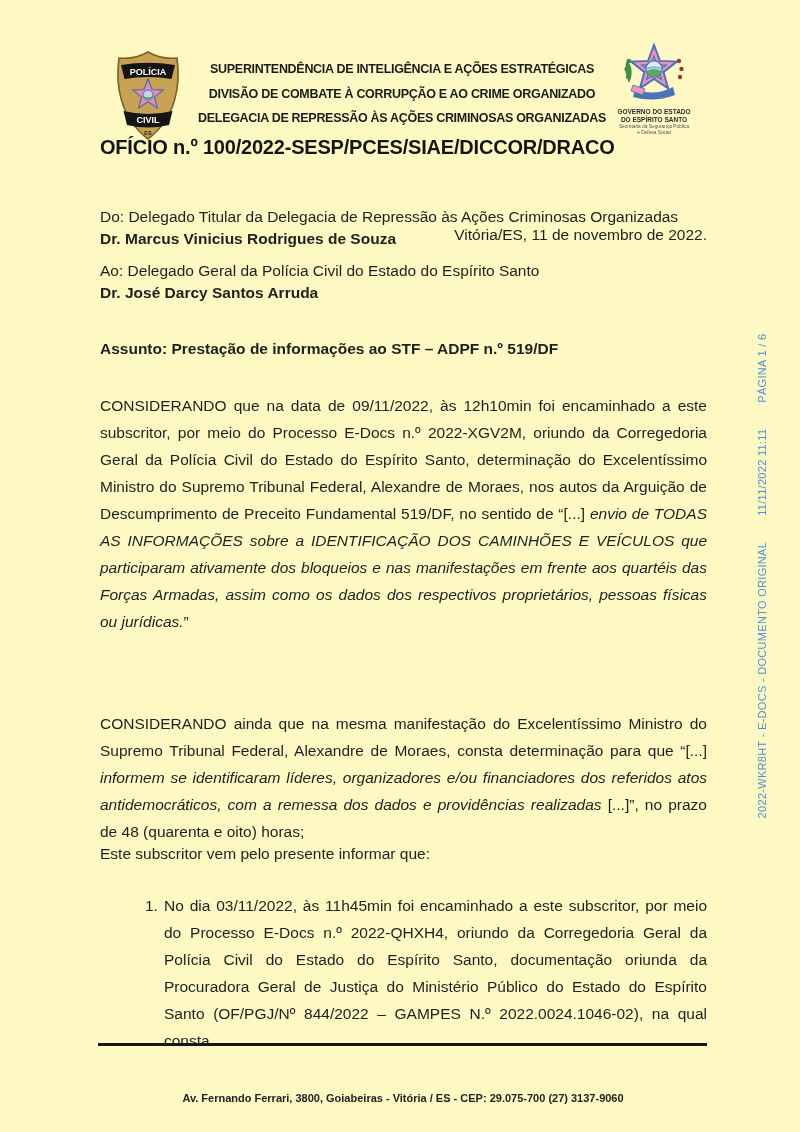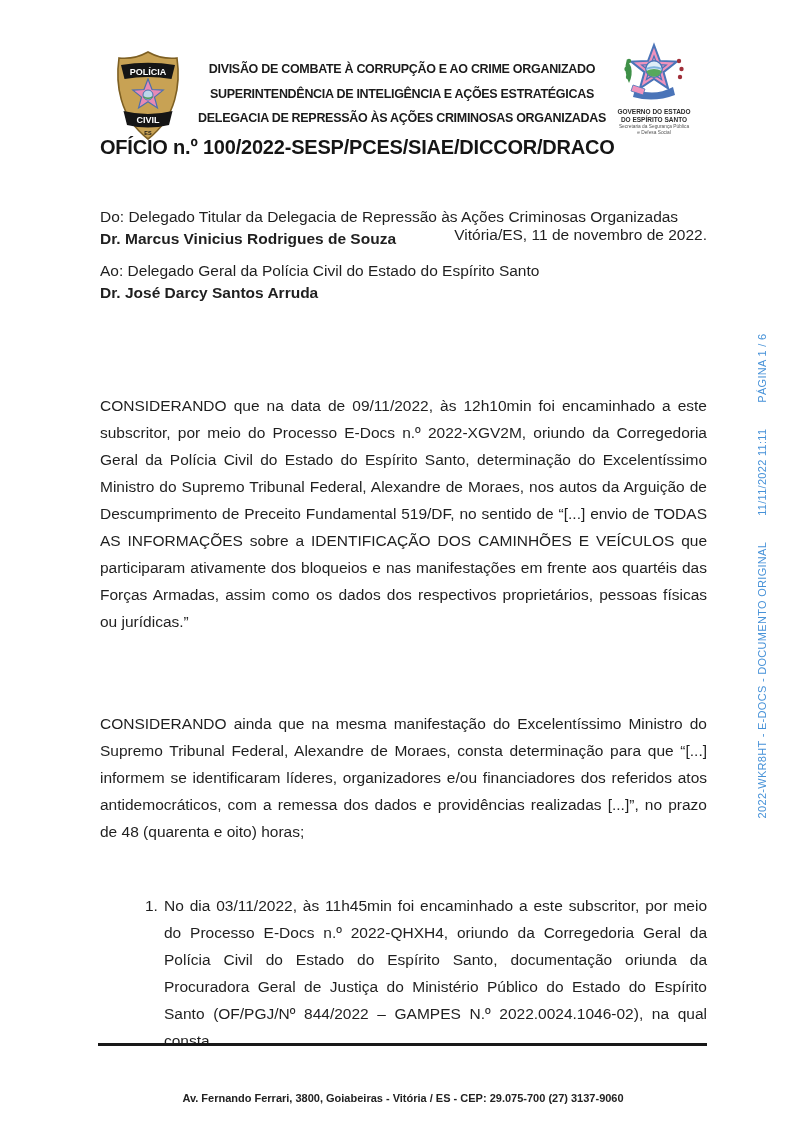--- a/index.html
+++ b/index.html
@@ -1,18 +1,18 @@
 <!DOCTYPE html>
 <html><head>
 <meta charset="utf-8">
 <style>
   html,body { margin:0; padding:0; background:#e8e8e8; }
   .page {
     position:relative; width:800px; height:1132px; margin:0 auto;
-    background:#ffffff; overflow:hidden;
+    background:#fef9c3; overflow:hidden;
     font-family:"Liberation Sans", sans-serif; color:#1f1f1f;
   }
   
   .badge-wrap { position:absolute; left:110px; top:49px; width:76px; height:94px; }
   .org-lines {
     position:absolute; left:182px; top:57px; width:440px;
     text-align:center; font-weight:bold; font-size:12.5px; letter-spacing:-0.3px;
     line-height:24.5px; white-space:nowrap; color:#1b1b1b;
   }
   .gov-logo { position:absolute; left:616px; top:41px; width:76px; text-align:center; }
@@ -29,21 +29,21 @@
   .to-block { top:260px; }
   .addr-name { font-weight:bold; }
   .subject { position:absolute; left:100px; top:340px; font-weight:bold; font-size:15.5px; }
   .para {
     position:absolute; left:100px; width:607px;
     font-size:15.5px; line-height:27px; text-align:justify;
   }
   .p1 { top:392px; }
   .p2 { top:710px; }
   .lead-bold { font-weight:normal; }
-  .quote-italic { }
+  .quote-italic { font-style:italic; }
   .intro-line { position:absolute; left:100px; top:845px; font-size:15.5px; }
   .list-item {
     position:absolute; left:145px; top:892px; width:562px;
     display:flex; font-size:15.5px; line-height:27px;
   }
   .list-num { width:19px; flex:0 0 19px; }
   .item-text { flex:1; text-align:justify; text-align-last:justify; }
   
   .footer-rule { position:absolute; left:98px; top:1043px; width:609px; height:3px; background:#181818; }
   .footer-text {
@@ -74,22 +74,22 @@
         <circle r="5" fill="#bcd6ea" stroke="#4a6fb0" stroke-width="1"></circle>
         <path d="M-4.5 1 Q0 4 4.5 1 L4.5 2.5 Q0 5.5 -4.5 2.5 Z" fill="#4b9a55"></path>
       </g>
       <path d="M13.5 62 Q38 68 62.5 62 L59 76 Q38 81 17 76 Z" fill="#151515"></path>
       <text x="38" y="73.5" text-anchor="middle" font-size="9" font-weight="bold" fill="#ffffff" font-family="Liberation Sans, sans-serif">CIVIL</text>
       <text x="38" y="86" text-anchor="middle" font-size="5.5" font-weight="bold" fill="#151515" font-family="Liberation Sans, sans-serif">ES</text>
     </svg>
   </div>
 
   <div class="org-lines">
+    <div>SUPERINTENDÊNCIA DE INTELIGÊNCIA E AÇÕES ESTRATÉGICAS</div>
     <div>DIVISÃO DE COMBATE À CORRUPÇÃO E AO CRIME ORGANIZADO</div>
-    <div>SUPERINTENDÊNCIA DE INTELIGÊNCIA E AÇÕES ESTRATÉGICAS</div>
     <div>DELEGACIA DE REPRESSÃO ÀS AÇÕES CRIMINOSAS ORGANIZADAS</div>
   </div>
 
   <div class="gov-logo">
     <svg width="66" height="62" viewBox="0 0 66 62">
       <g transform="translate(33,28)">
         <polygon points="0,-24 5.9,-8.1 22.8,-7.4 9.5,3.1 14.1,19.4 0,10 -14.1,19.4 -9.5,3.1 -22.8,-7.4 -5.9,-8.1" fill="#ef93bd" stroke="#4a74b8" stroke-width="2"></polygon>
         <polygon points="0,-13 3.2,-4.4 12.3,-4 5.1,1.7 7.6,10.5 0,5.4 -7.6,10.5 -5.1,1.7 -12.3,-4 -3.2,-4.4" fill="none" stroke="#4a74b8" stroke-width="1.2"></polygon>
         <circle r="8.2" fill="#dfeef7" stroke="#4a74b8" stroke-width="1.4"></circle>
         <path d="M-7.8 2 A8.2 8.2 0 0 0 7.8 2 L7.8 2 Q0 -2 -7.8 2 Z" fill="#57a85c"></path>
@@ -122,25 +122,27 @@
   <div class="addr-block from-block">
     <div>Do: Delegado Titular da Delegacia de Repressão às Ações Criminosas Organizadas</div>
     <div class="addr-name">Dr. Marcus Vinicius Rodrigues de Souza</div>
   </div>
 
   <div class="addr-block to-block">
     <div>Ao: Delegado Geral da Polícia Civil do Estado do Espírito Santo</div>
     <div class="addr-name">Dr. José Darcy Santos Arruda</div>
   </div>
 
+  <div class="subject">Assunto: Prestação de informações ao STF – ADPF n.º 519/DF</div>
 
   <div class="para p1"><span class="lead-bold">CONSIDERANDO</span><span> que na data de 09/11/2022, às 12h10min foi encaminhado a este subscritor, por meio do Processo E-Docs n.º 2022-XGV2M, oriundo da Corregedoria Geral da Polícia Civil do Estado do Espírito Santo, determinação do Excelentíssimo Ministro do Supremo Tribunal Federal, Alexandre de Moraes, nos autos da Arguição de Descumprimento de Preceito Fundamental 519/DF, no sentido de “[...] </span><span class="quote-italic">envio de TODAS AS INFORMAÇÕES sobre a IDENTIFICAÇÃO DOS CAMINHÕES E VEÍCULOS que participaram ativamente dos bloqueios e nas manifestações em frente aos quartéis das Forças Armadas, assim como os dados dos respectivos proprietários, pessoas físicas ou jurídicas.</span><span>”</span></div>
 
   <div class="para p2"><span class="lead-bold">CONSIDERANDO</span><span> ainda que na mesma manifestação do Excelentíssimo Ministro do Supremo Tribunal Federal, Alexandre de Moraes, consta determinação para que “[...] </span><span class="quote-italic">informem se identificaram líderes, organizadores e/ou financiadores dos referidos atos antidemocráticos, com a remessa dos dados e providências realizadas</span><span> [...]”, no prazo de 48 (quarenta e oito) horas;</span></div>
 
+  <div class="intro-line">Este subscritor vem pelo presente informar que:</div>
 
   <div class="list-item">
     <span class="list-num">1.</span>
     <div class="item-text">No dia 03/11/2022, às 11h45min foi encaminhado a este subscritor, por meio do Processo E-Docs n.º 2022-QHXH4, oriundo da Corregedoria Geral da Polícia Civil do Estado do Espírito Santo, documentação oriunda da Procuradora Geral de Justiça do Ministério Público do Estado do Espírito Santo (OF/PGJ/Nº 844/2022 – GAMPES N.º 2022.0024.1046-02), na qual consta</div>
   </div>
 
   <div class="footer-rule"></div>
   <div class="footer-text">
     <div>Av. Fernando Ferrari, 3800, Goiabeiras - Vitória / ES - CEP: 29.075-700 (27) 3137-9060</div>
     

